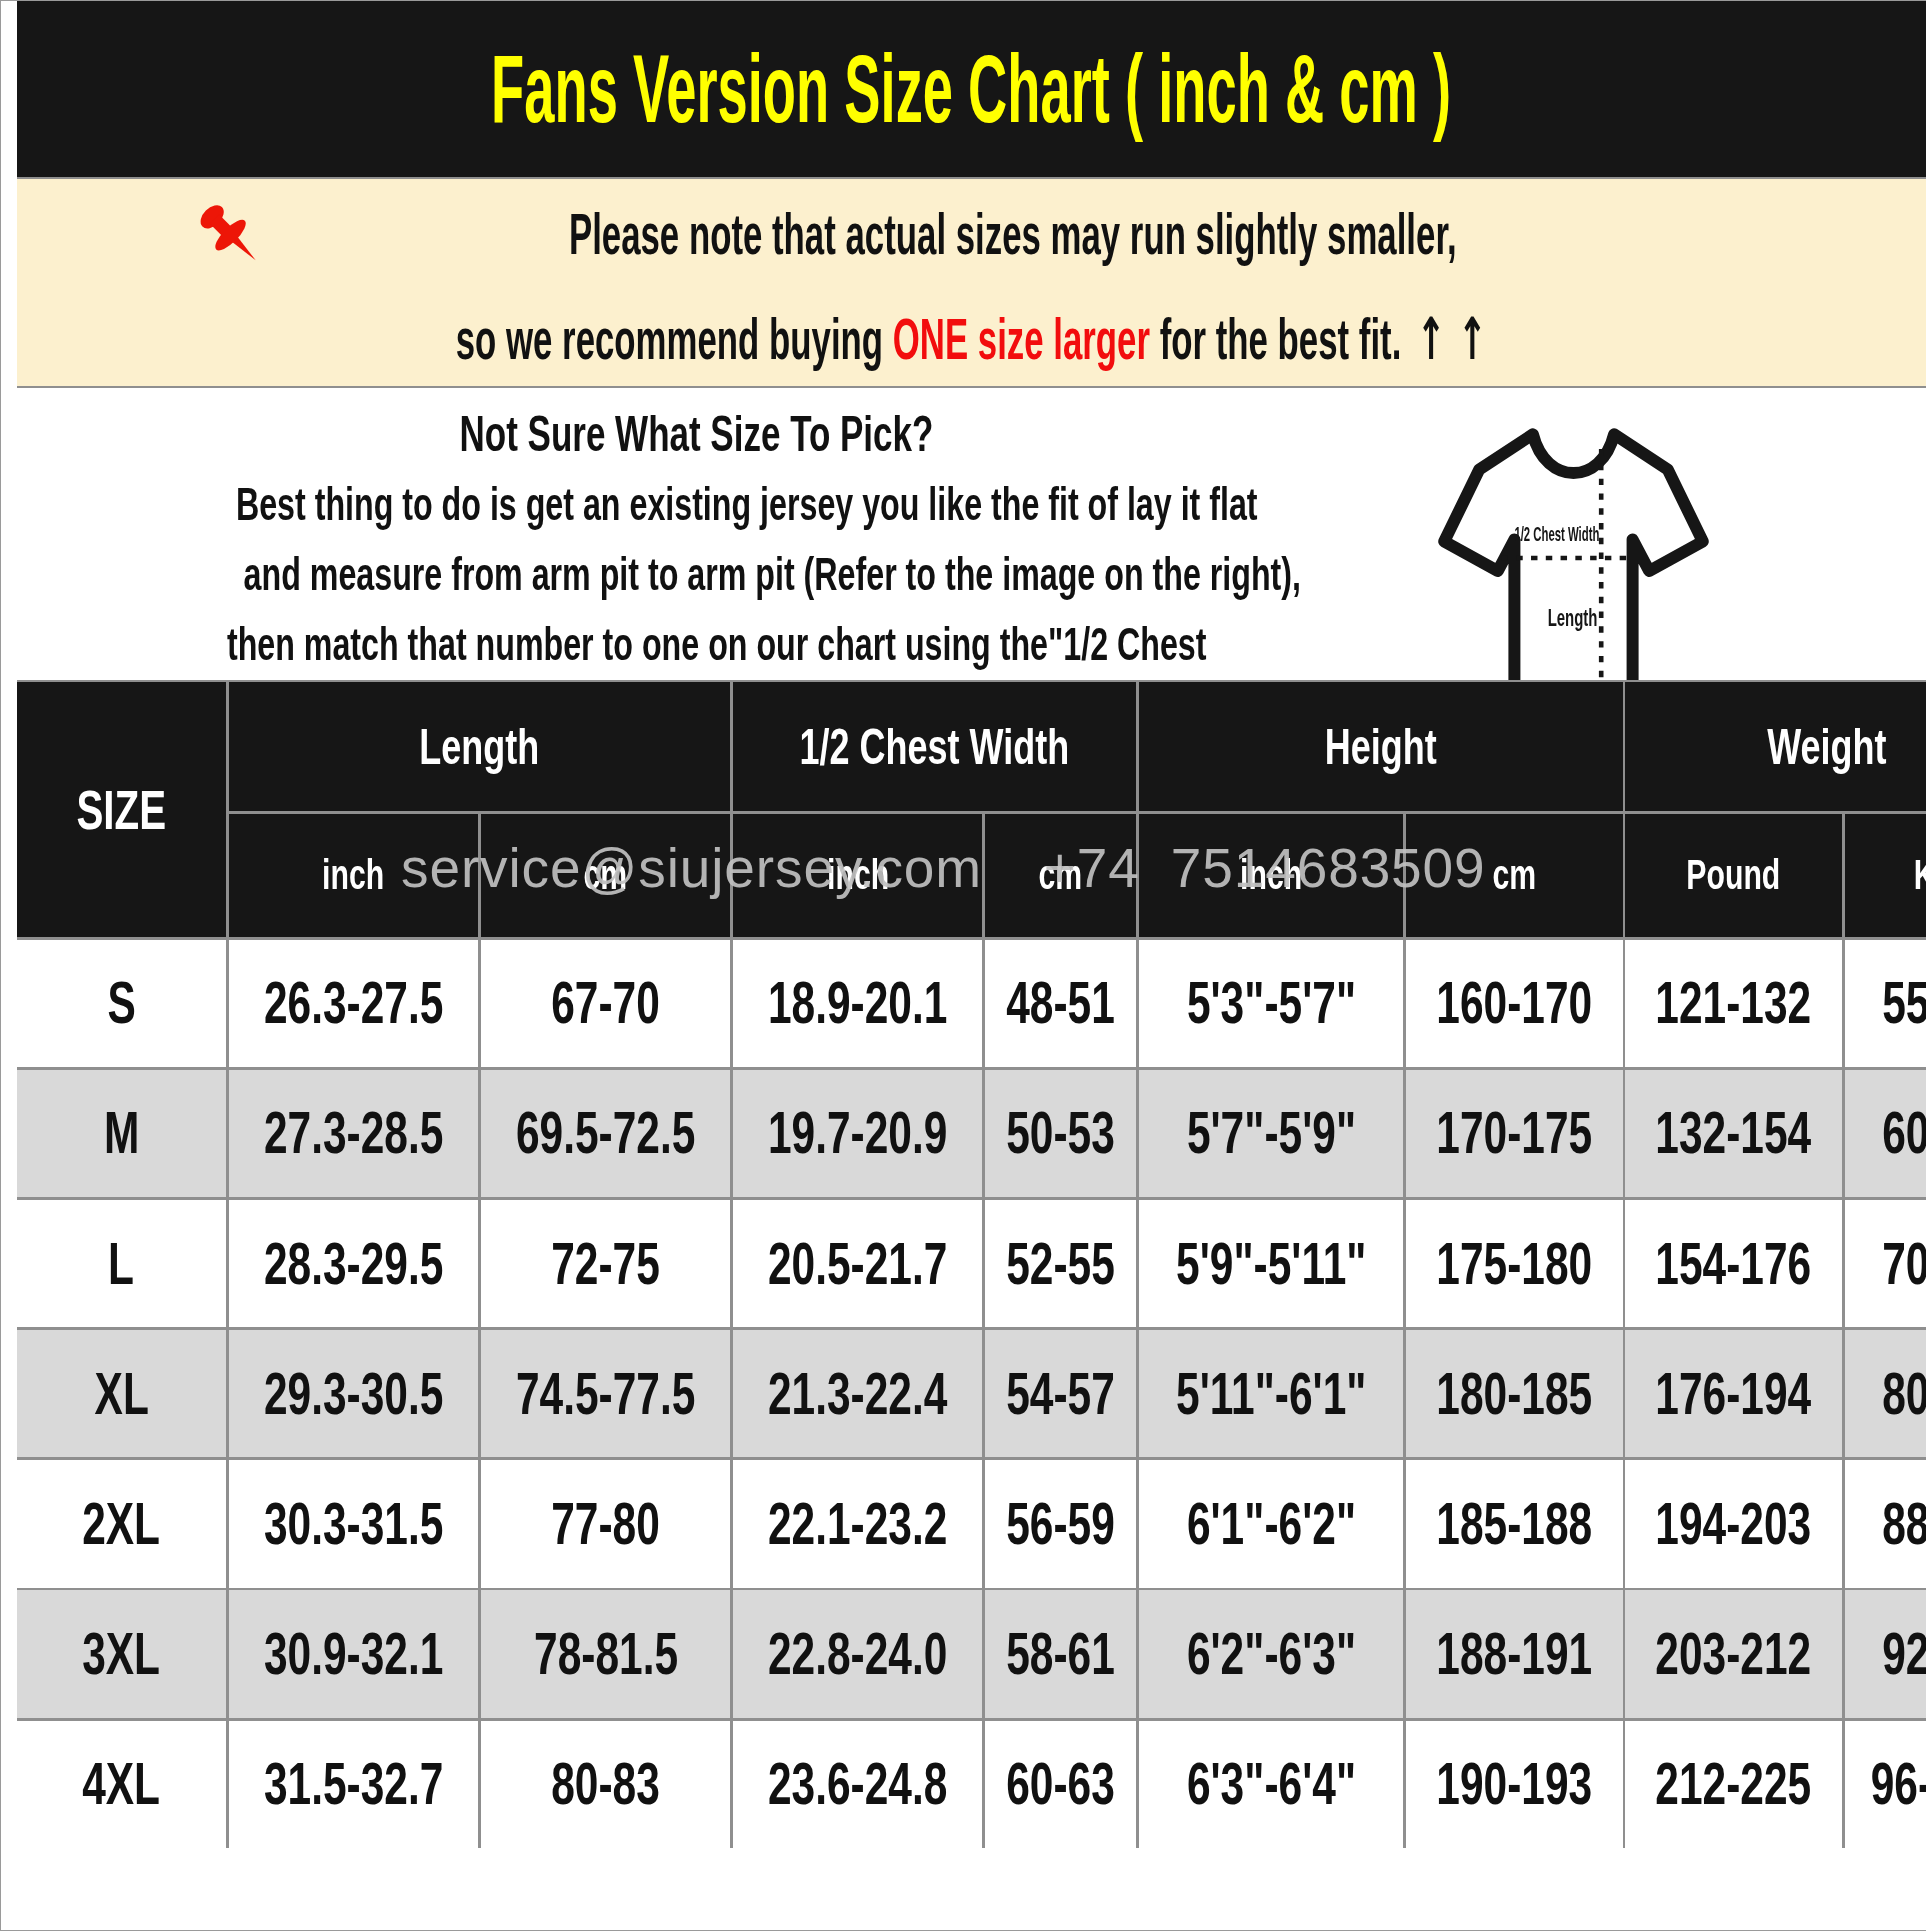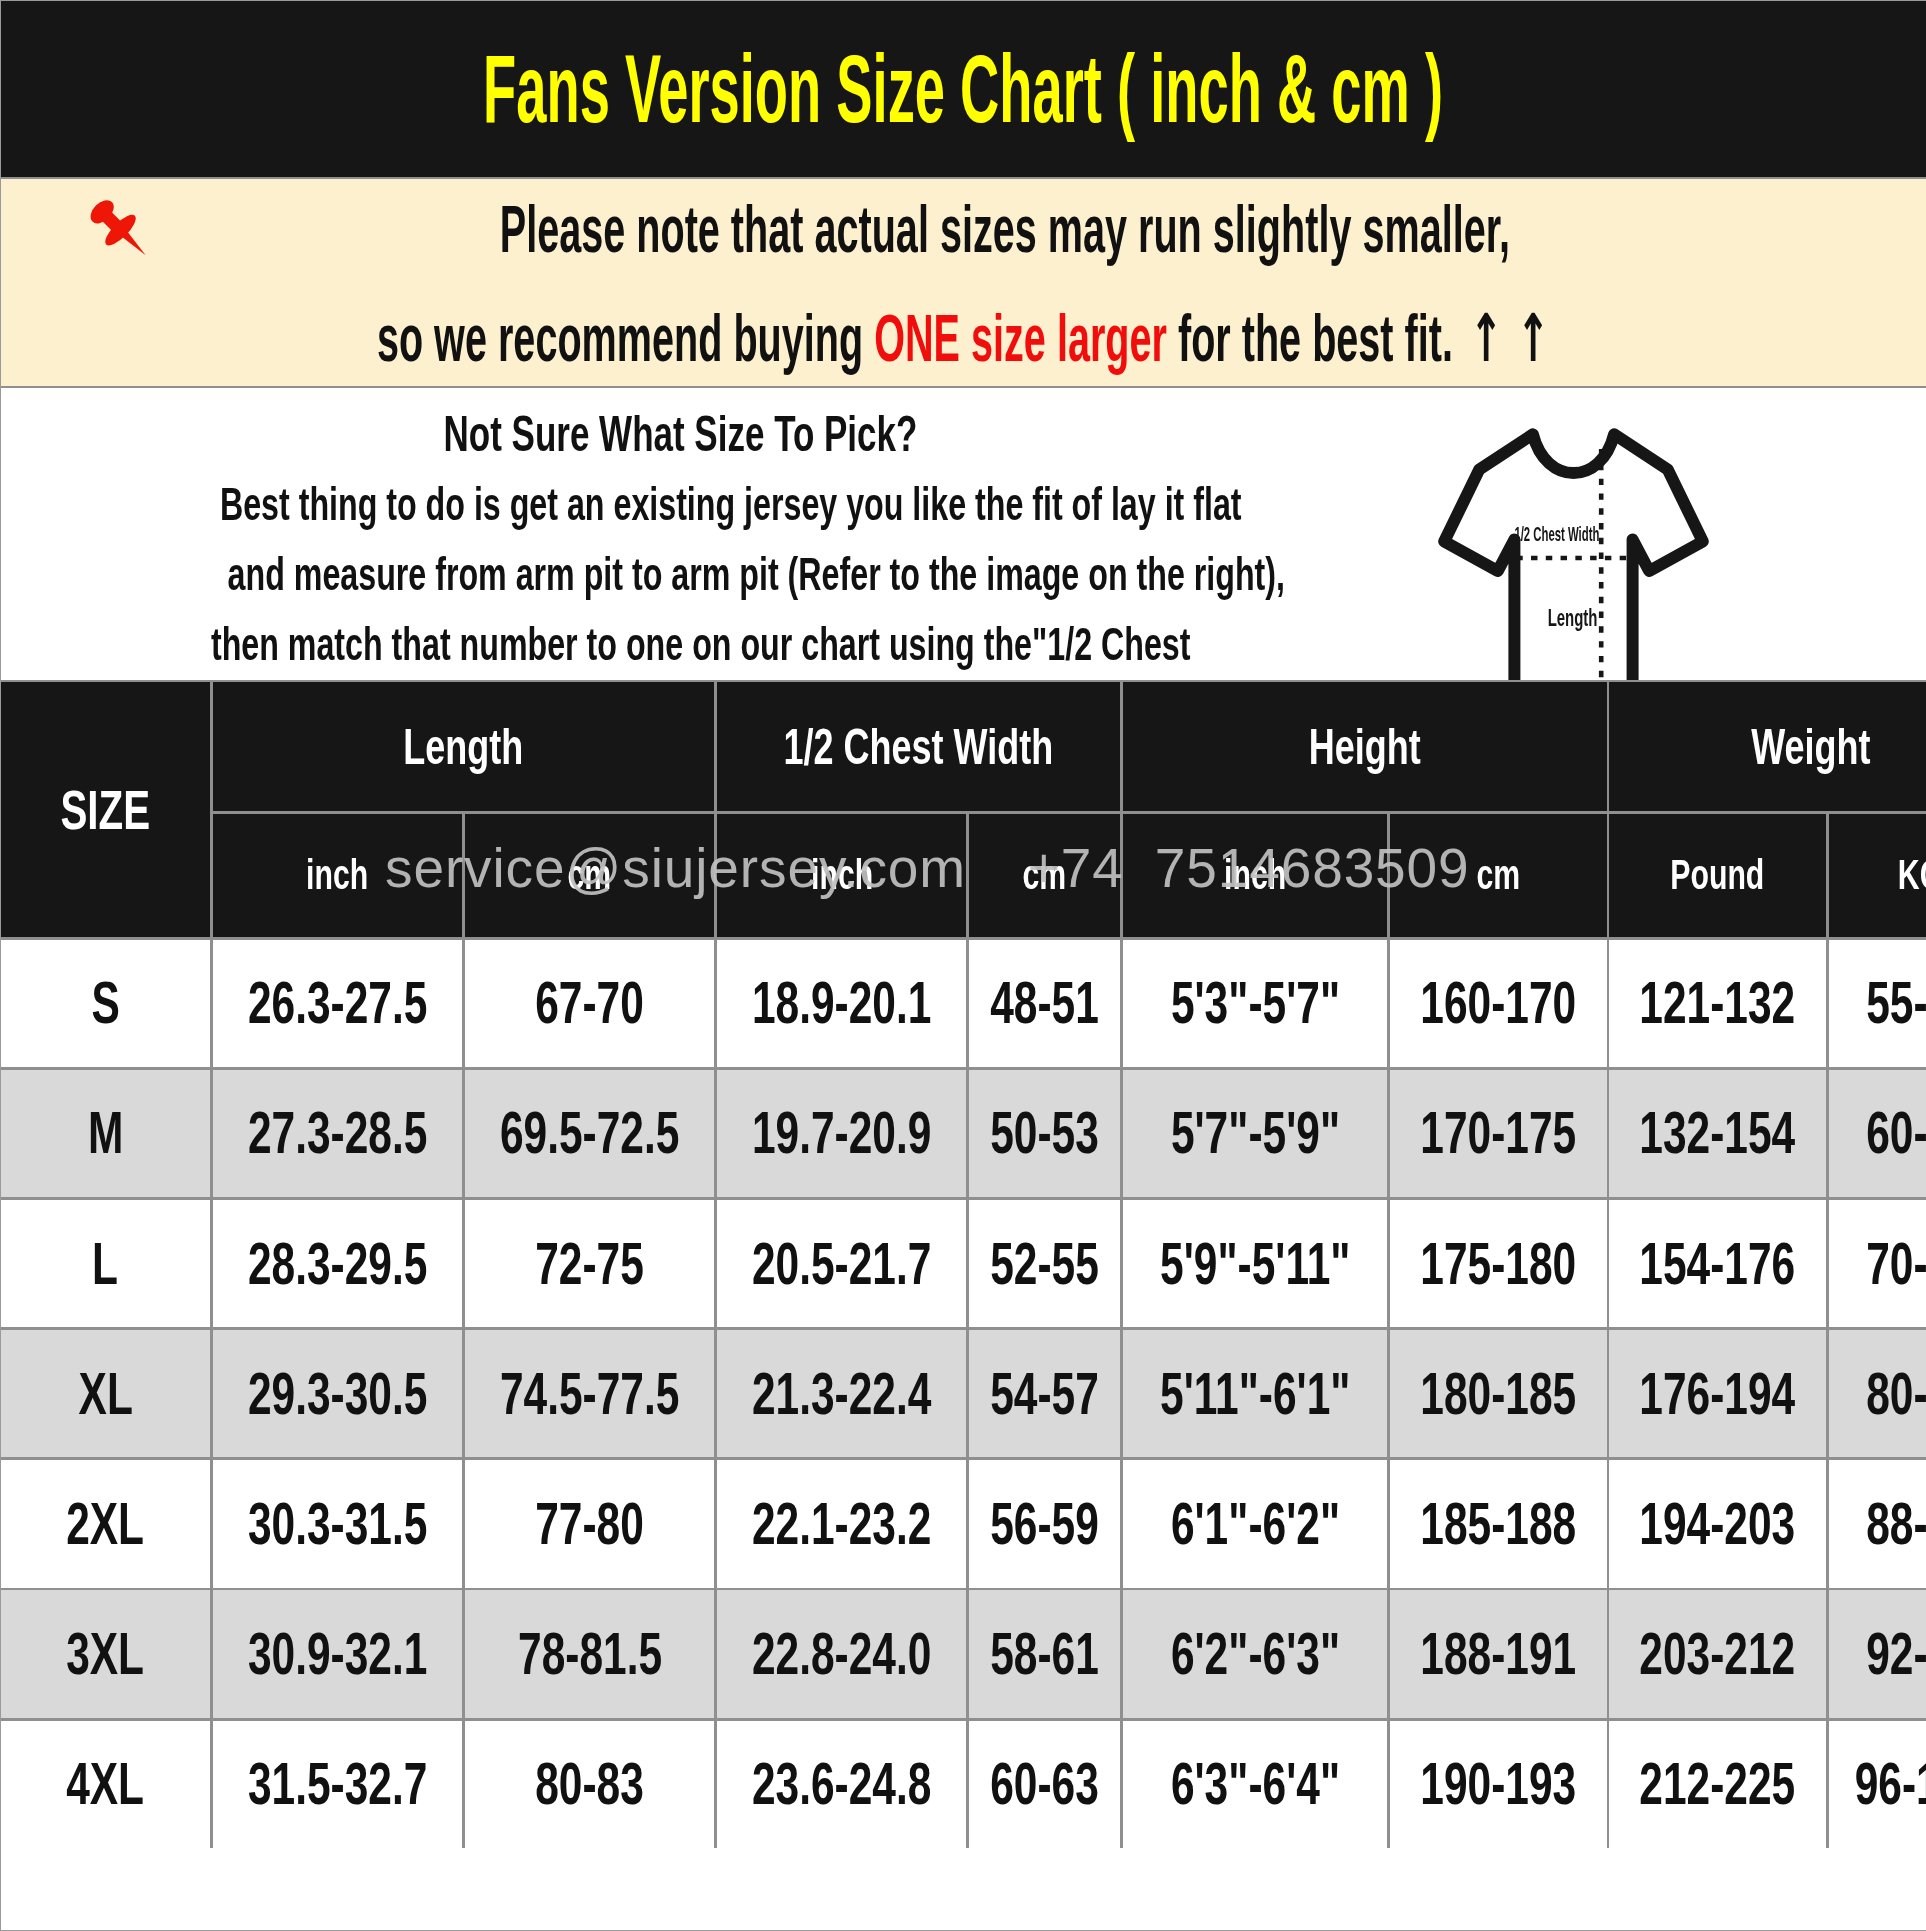--- a/index.html
+++ b/index.html
@@ -1,31 +1,31 @@
 <!DOCTYPE html>
 <html style="font-size:14.7px"><head>
 <meta charset="utf-8">
 <style>
   html,body{margin:0;padding:0;background:#fff;}
   body{width:1927px;height:1931px;overflow:hidden;
        font-family:"Liberation Sans","DejaVu Sans",sans-serif;font-weight:bold;color:#111;}
-  .frame{box-sizing:border-box;width:1927px;height:1931px;border:1.8px solid #9a9a9a;}
+  .frame{box-sizing:border-box;width:1927px;height:1931px;border:1.8px solid #9a9a9a;padding-left:16px;}
 
   
   .cond{display:inline-block;white-space:nowrap;transform:scaleX(var(--sx,0.72));transform-origin:50% 50%;}
 
   
   .title-bar{height:176px;background:#161616;display:flex;align-items:center;justify-content:center;}
   .title-bar .t{--sx:0.56;font-size:97px;color:#ffff00;}
 
   
   .notice{box-sizing:border-box;height:211px;background:#fcf0ce;
           border-top:2.8px solid #8f8f8f;border-bottom:2.8px solid #8f8f8f;
           display:flex;flex-direction:column;justify-content:center;align-items:center;gap:31px;}
-  .notice-line{display:flex;align-items:center;justify-content:center;font-size:66px;}
+  .notice-line{display:flex;align-items:center;justify-content:center;font-size:58px;}
   .notice-line .cond{--sx:0.6;}
   .pin{width:81px;height:81px;margin-right:1.8px;flex:0 0 auto;}
   .hl{color:#f20d0d;}
   .arrows{font-family:"DejaVu Sans",sans-serif;font-weight:900;padding-left:9.2px;}
 
   
   .guide{position:relative;height:292px;background:#ffffff;}
   .guide-text{position:absolute;left:0;top:11px;width:1359px;text-align:center;font-size:46px;line-height:70px;}
   .guide-text .h{font-size:50px;}
   .guide-text .cond{--sx:0.7;}

